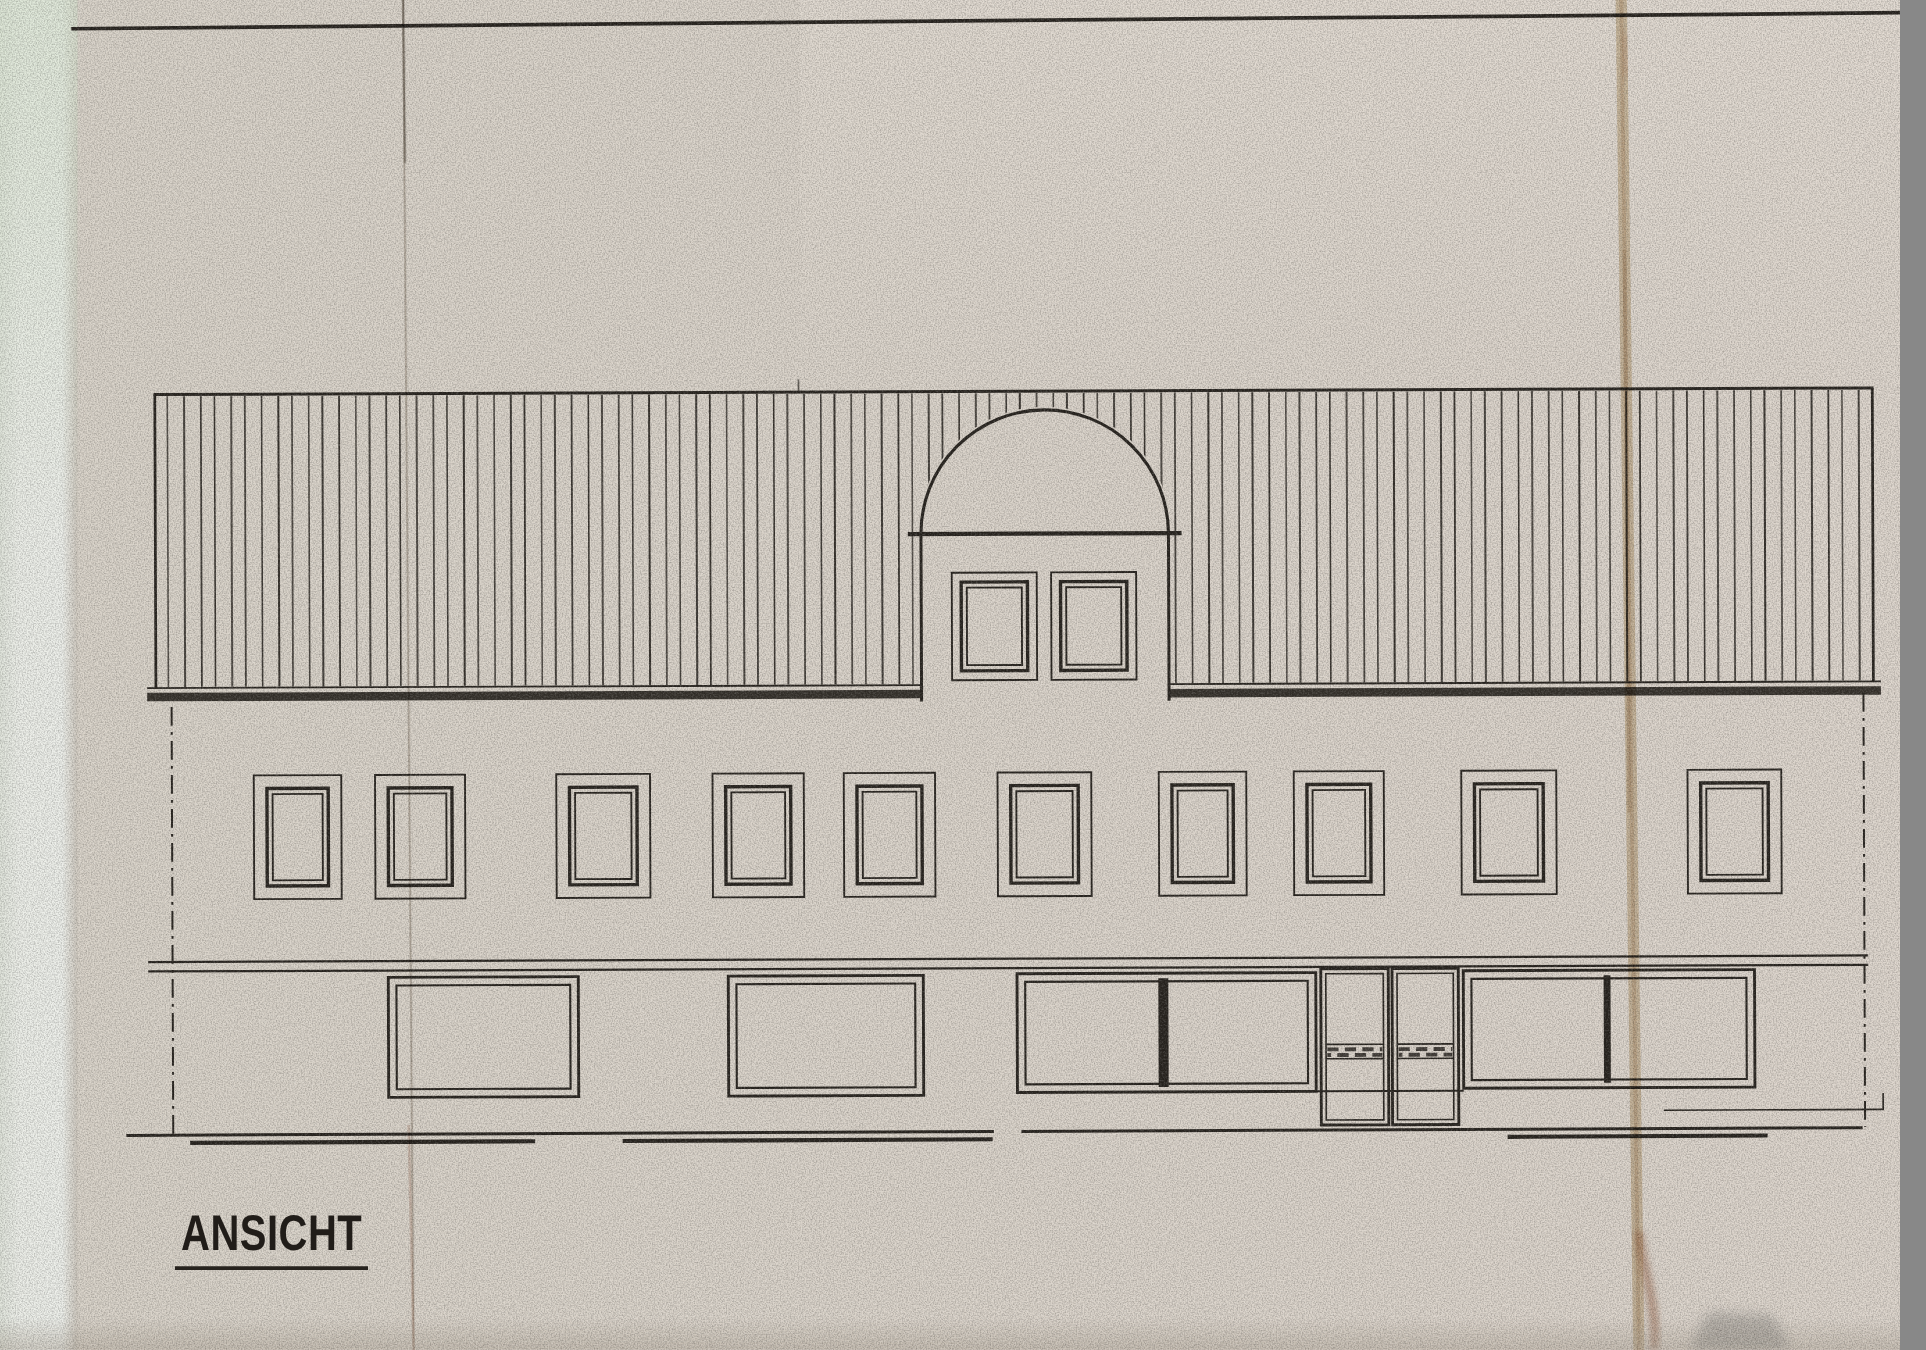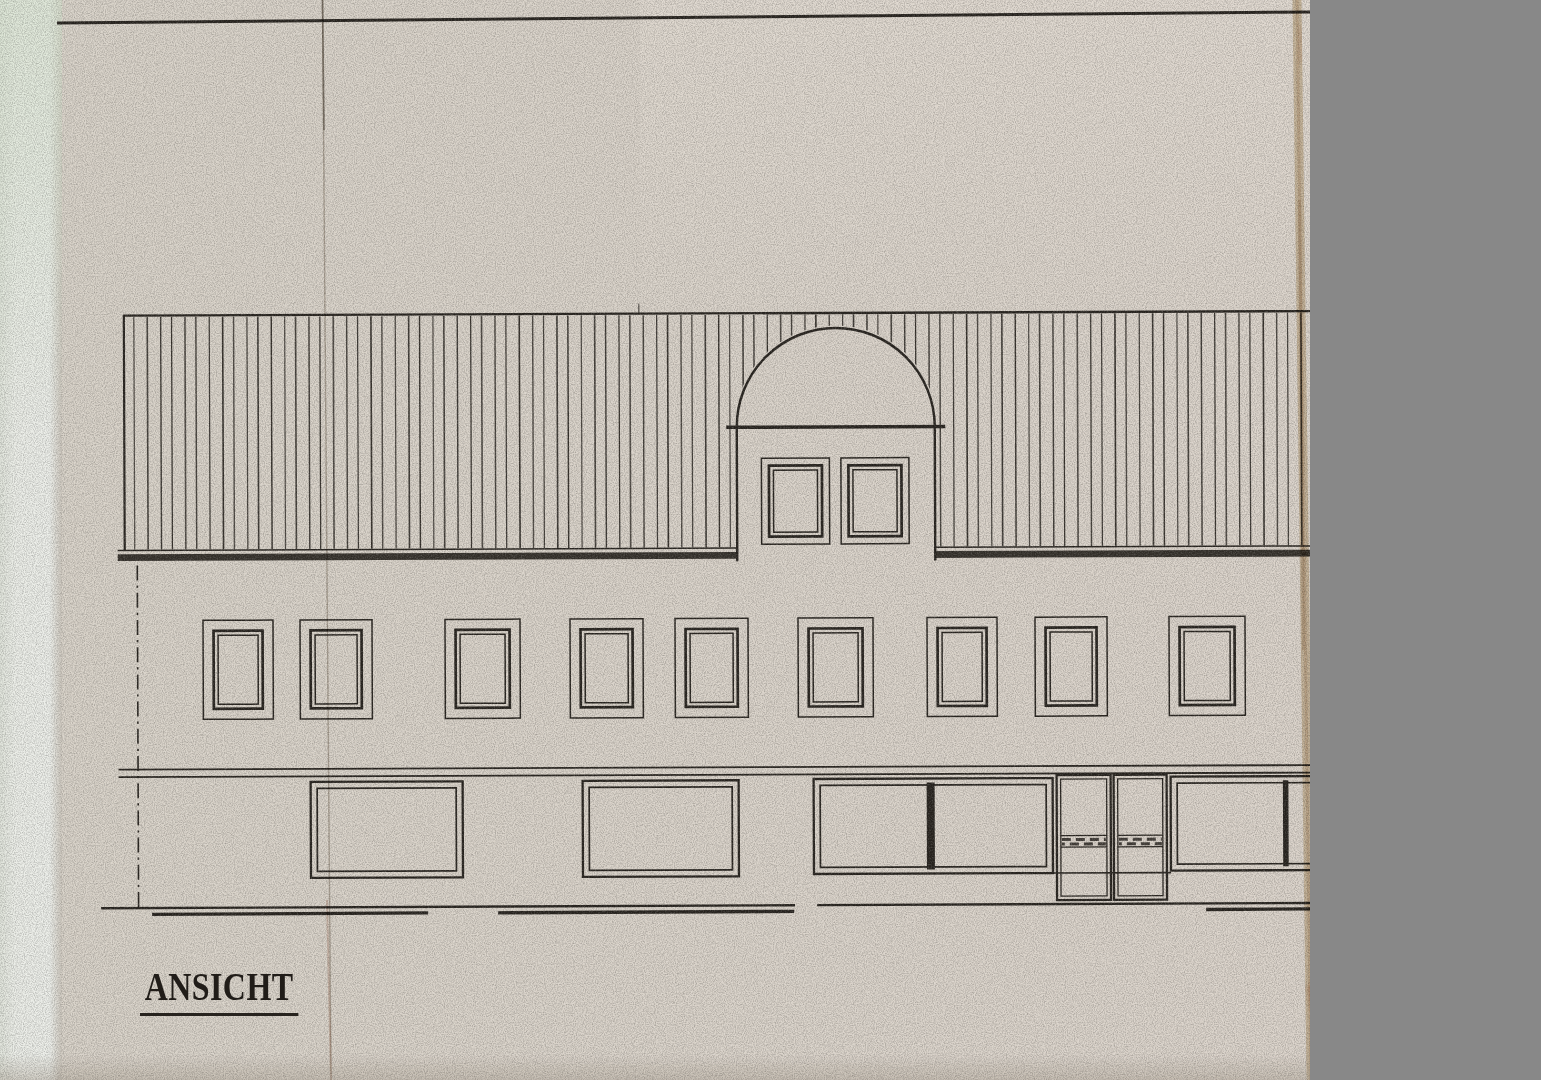--- a/index.html
+++ b/index.html
@@ -1,17 +1,17 @@
 <!DOCTYPE html>
 <html><head>
 <meta charset="utf-8">
 <style>
   html,body{margin:0;padding:0;background:#888;}
-  .page{position:relative;width:1310px;height:1080px;overflow:hidden;
-        background:#d8d2c8;font-family:Liberation Serif, serif;}
+  .page{position:relative;width:1520px;height:1080px;overflow:hidden;
+        background:#d8d2c8;font-family:Liberation Sans, sans-serif;}
   .page svg{position:absolute;left:0;top:0;}
   .title{position:absolute;left:140px;top:966px;
          font-size:40px;line-height:1.05;font-weight:700;letter-spacing:.5px;
          color:#211d19;transform:scaleX(.8);transform-origin:left top;
          padding:0 6px 5px 6px;border-bottom:3.4px solid #27231e;
          white-space:nowrap;}
 </style>
 </head>
 <body>
 

